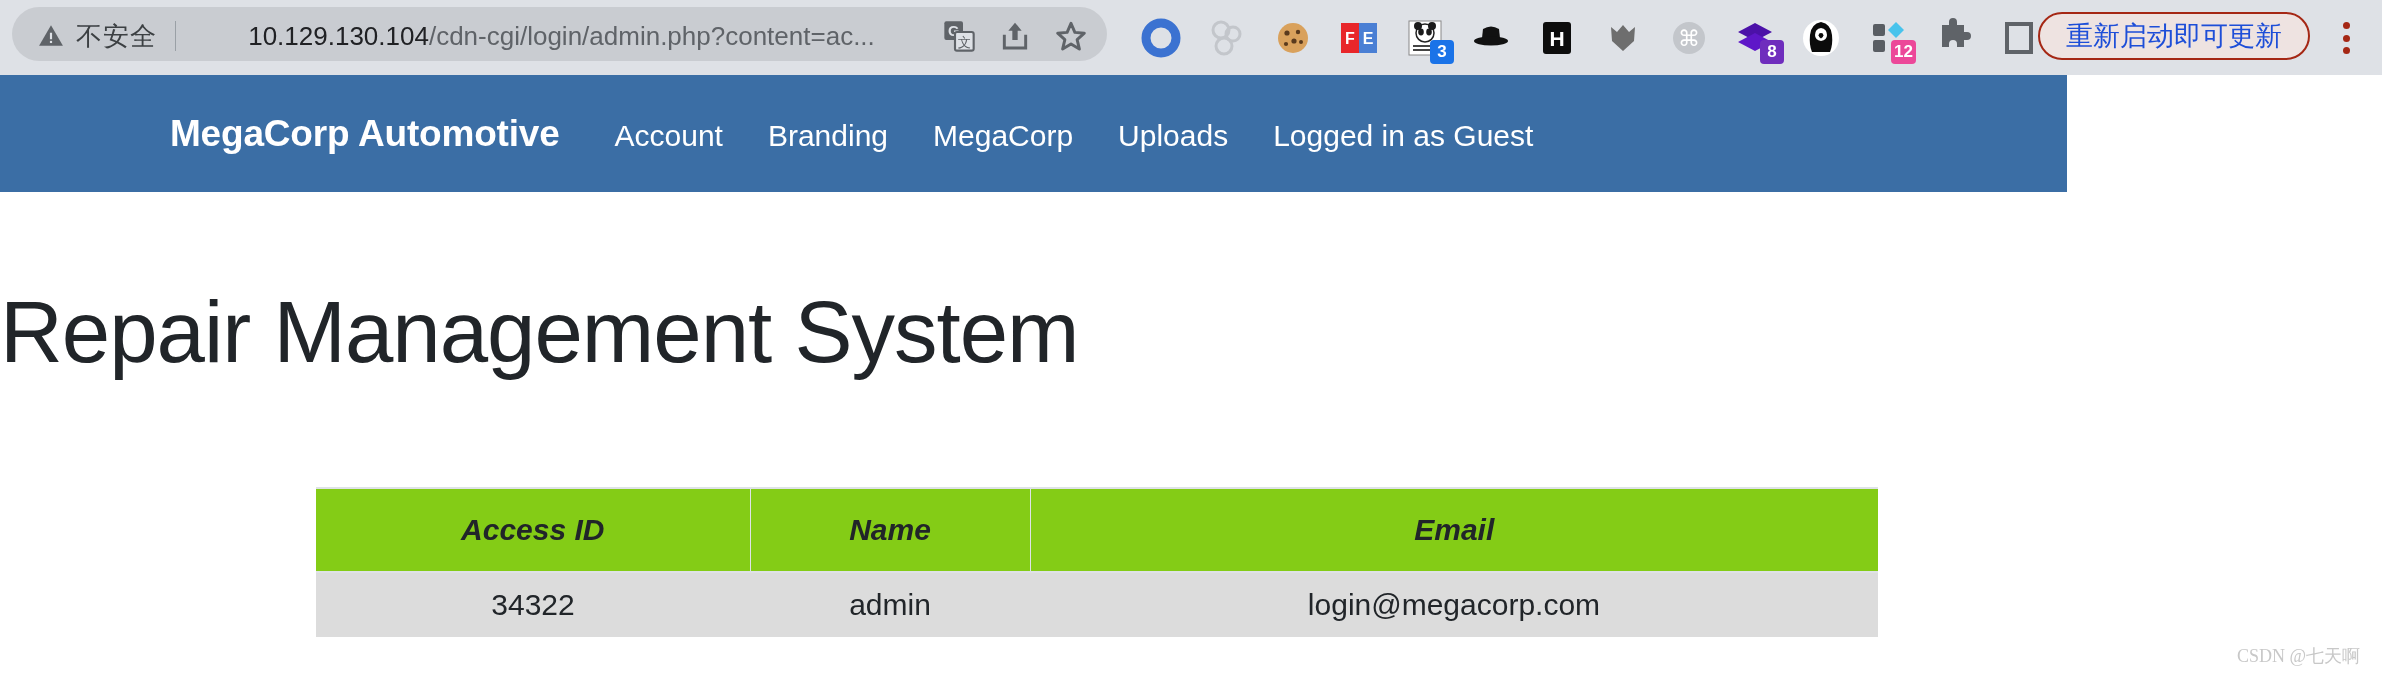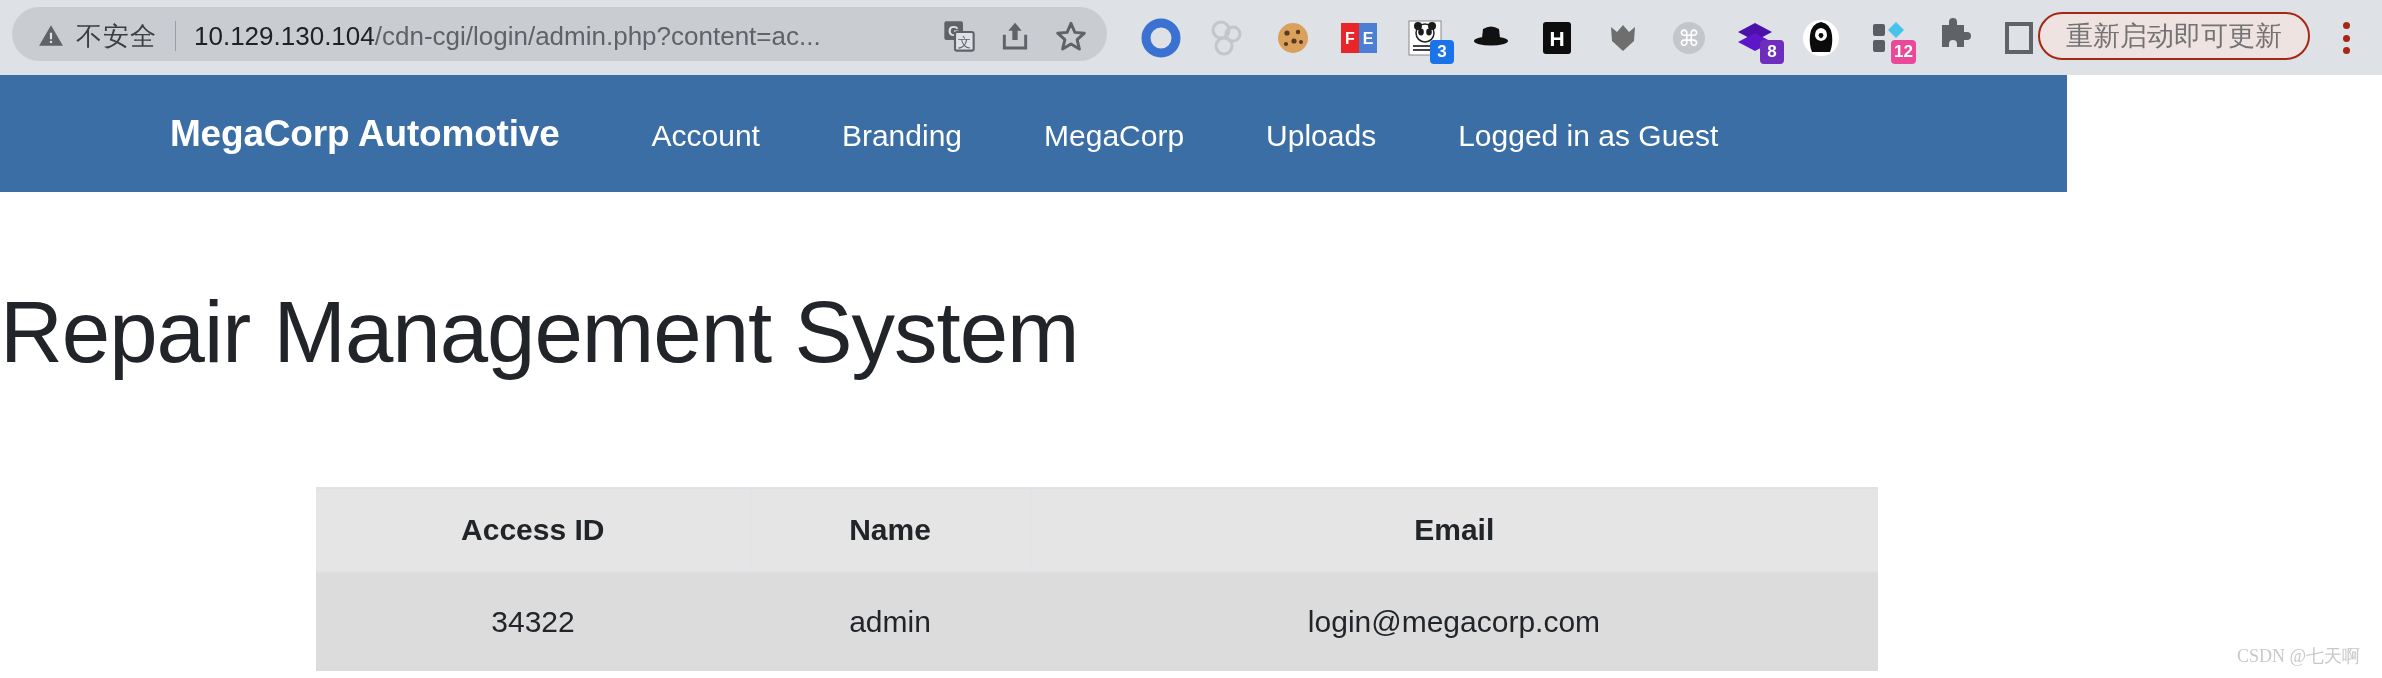--- a/index.html
+++ b/index.html
@@ -32,20 +32,21 @@
     letter-spacing: 1px;
   }
   .omni-divider {
     width: 1px; height: 30px; background: #9aa0a6;
     margin: 0 18px; flex: none;
   }
   .url-text {
     font-size: 26px; color: #3c4043;
     white-space: nowrap; overflow: hidden;
     flex: 1;
+    text-align: center;
   }
   .url-host { color: #202124; }
   .url-path { color: #5f6368; }
   .omni-right { display: flex; align-items: center; gap: 24px; margin-left: 14px; }
   .omni-icon { width: 32px; height: 32px; flex: none; }
 
   
   #ext-strip {
     position: absolute; left: 1140px; top: 0; height: 75px;
     display: flex; align-items: center; gap: 24px;
@@ -64,21 +65,21 @@
     display: flex; align-items: center; justify-content: center;
     font-family: "Liberation Sans", sans-serif;
   }
 
   #update-btn {
     position: absolute; right: 72px; top: 12px;
     height: 48px; padding: 0 26px;
     border: 2px solid #a52714; border-radius: 24px;
     background: #eee3e1;
     display: flex; align-items: center; justify-content: center;
-    font-size: 27px; color: #737373;
+    font-size: 27px; color: #1d4ed8;
     white-space: nowrap;
     font-family: "Liberation Sans", sans-serif;
   }
   #kebab {
     position: absolute; right: 18px; top: 18px;
     width: 36px; height: 40px;
     display: flex; flex-direction: column; align-items: center;
     justify-content: space-between; padding: 4px 0;
   }
   #kebab i { width: 7px; height: 7px; border-radius: 50%; background: #a52714; display:block; }
@@ -96,55 +97,54 @@
   }
   #brand {
     font-size: 37px; color: #ffffff; font-weight: bold;
     white-space: nowrap; margin-right: 55px;
     letter-spacing: -0.2px;
   }
   .nav-link {
     font-size: 30px; color: #ffffff;
     white-space: nowrap; margin-right: 45px;
     text-decoration: none;
-    margin-left: 37px;
   }
   .nav-link:last-child { margin-right: 0; }
 
   
   #page-title {
     position: absolute; top: 282px; left: 0; width: 2240px;
     text-align: left;
     font-size: 87px; font-weight: normal; color: #212529;
     letter-spacing: -1px;
     white-space: nowrap;
   }
 
   #data-table {
     position: absolute; left: 316px; top: 487px;
     width: 1562px;
     border-collapse: collapse;
     font-size: 0;
   }
-  #data-table thead tr { background: #e5e5e5; }
+  #data-table thead tr { background: #84cc16; font-style: italic; }
   #data-table th {
     border-top: 2px solid #dee2e6;
     border-bottom: 2px solid #dee2e6;
     border-left: 1px solid #dee2e6;
     border-right: 1px solid #dee2e6;
     font-size: 30px; font-weight: bold; color: #212529;
     text-align: center;
     padding: 24px 8px;
     font-family: "Liberation Sans", sans-serif;
   }
   #data-table th:first-child { border-left: none; }
   #data-table th:last-child { border-right: none; }
   #data-table td {
     font-size: 30px; color: #212529; text-align: center;
-    padding: 32px 8px; border: none;
+    padding: 15px 8px; border: none;
     font-family: "Liberation Sans", sans-serif;
   }
   #data-table tbody tr.striped { background: #dcdcdc; }
   .col-id   { width: 434px; }
   .col-name { width: 280px; }
   .col-mail { width: 848px; }
 
   #watermark {
     position: absolute; right: 22px; bottom: 10px;
     font-size: 18px; color: #c8c8c8;

